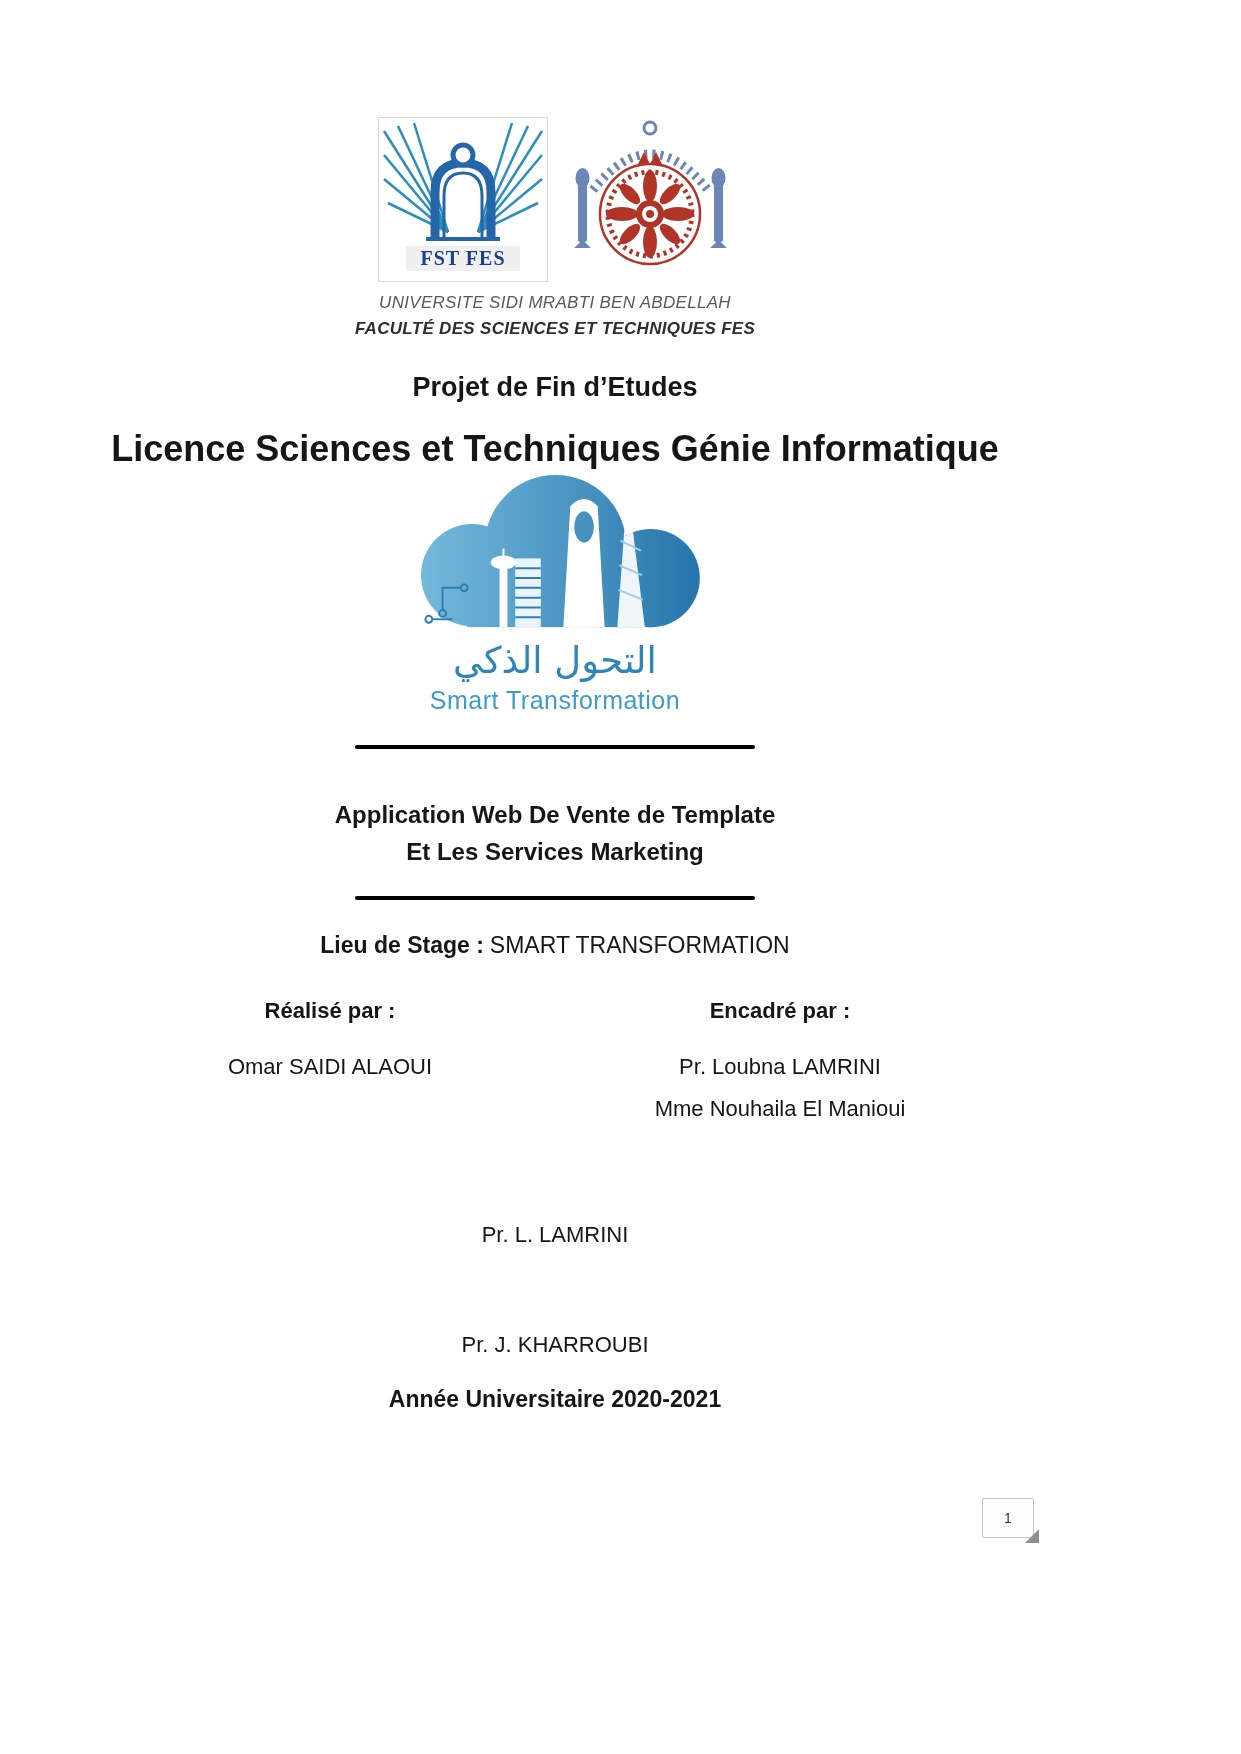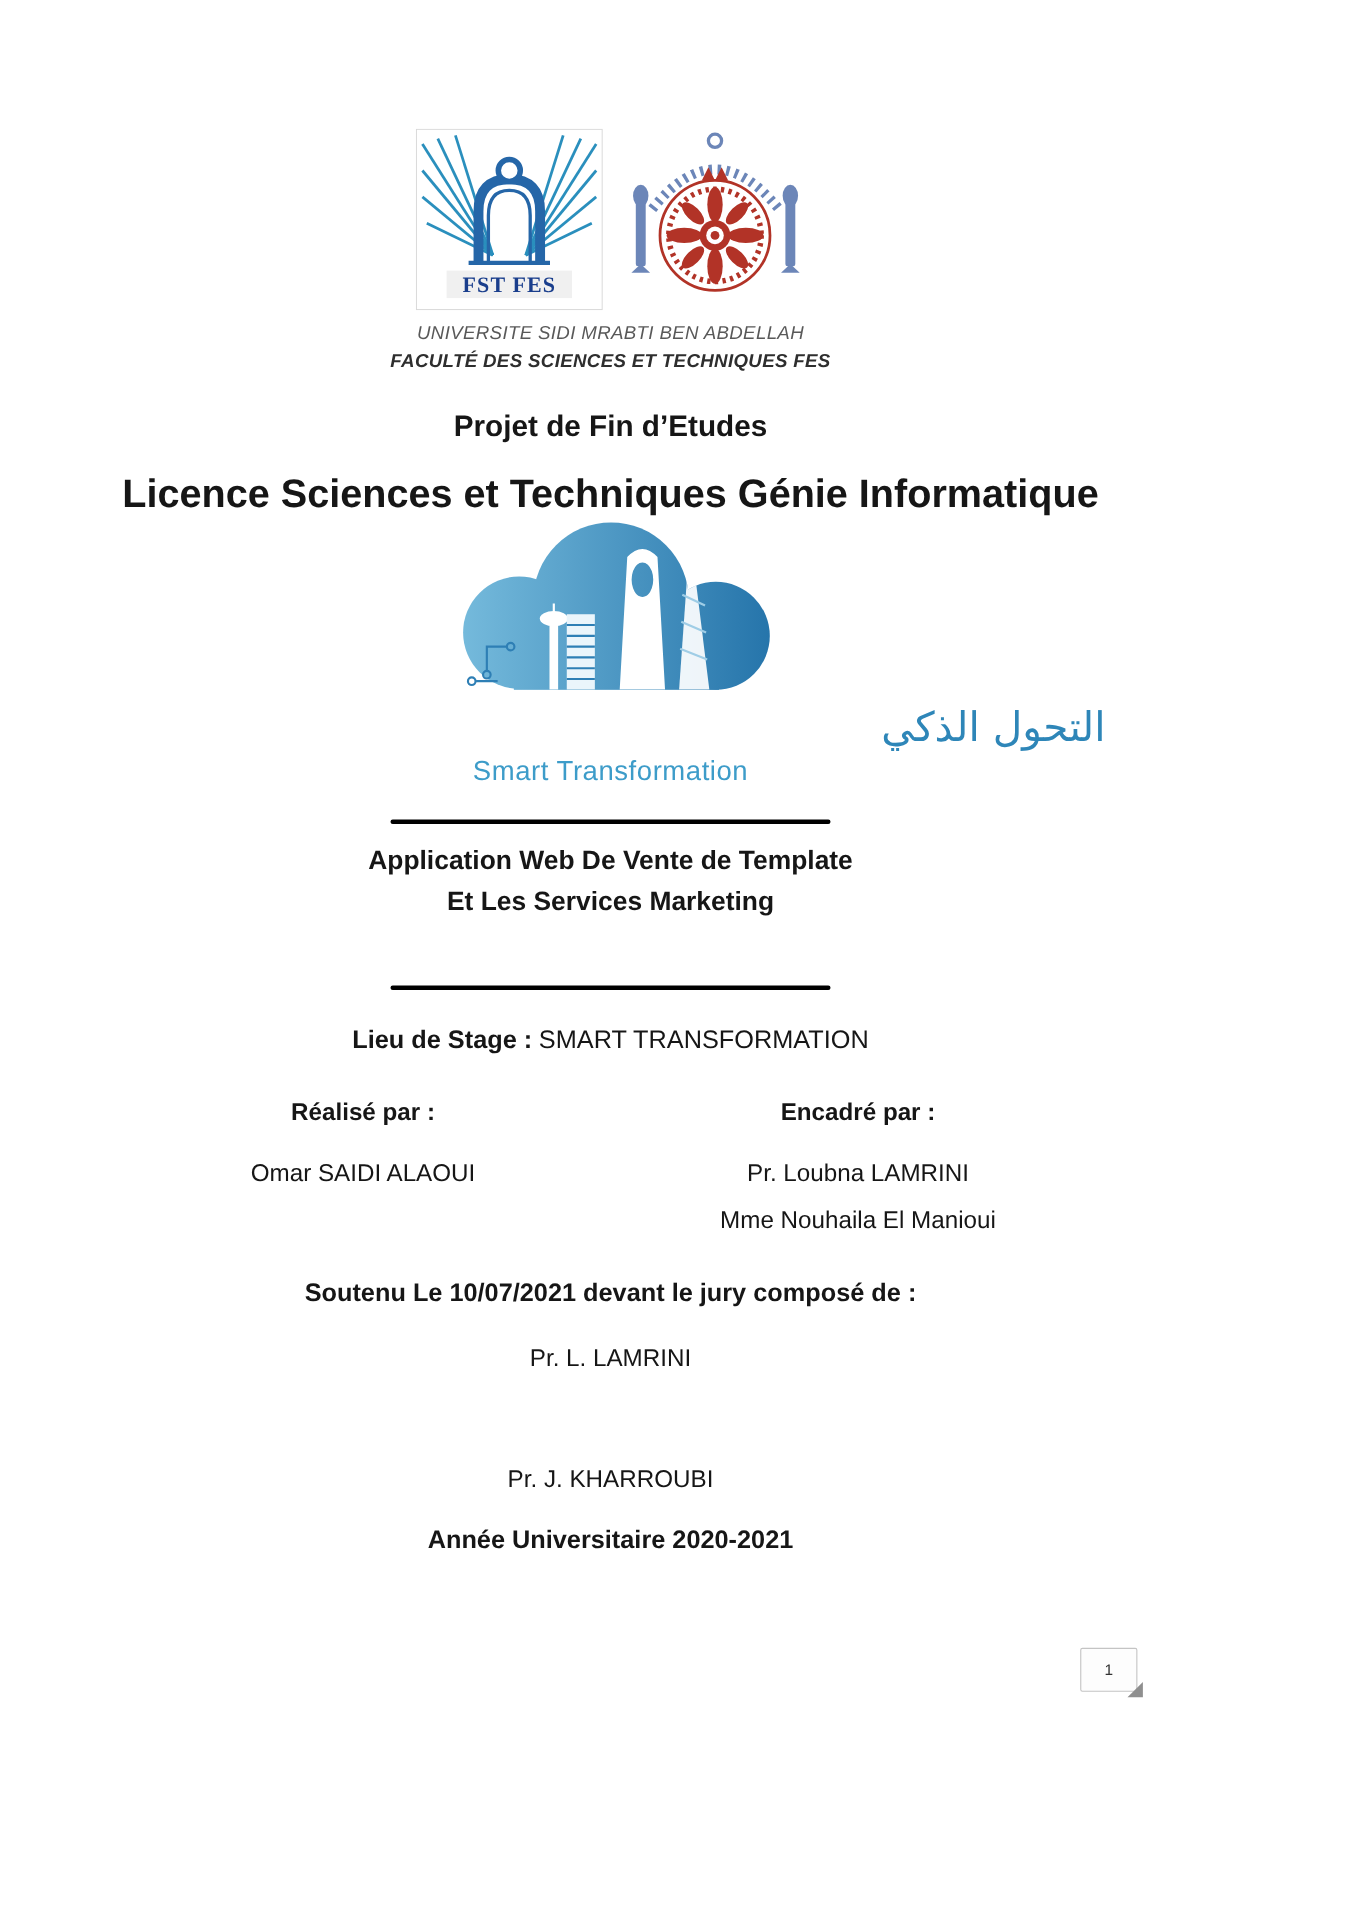--- a/index.html
+++ b/index.html
@@ -14,28 +14,28 @@
   
   .univ { top:278px; line-height:1.5; }
   .univ-line1 { font-style:italic; font-size:17px; color:#595959; letter-spacing:.3px; }
   .univ-line2 { font-style:italic; font-weight:bold; font-size:17px; color:#2e2e2e; letter-spacing:.3px; }
 
   .title-project { top:360px; font-size:27px; font-weight:bold; }
   .title-degree  { top:416px; font-size:36px; font-weight:bold; }
 
   
   .st-logo { top:460px; }
-  .st-arabic { font-family:"DejaVu Sans", sans-serif; font-size:37px; color:#2e86b8; line-height:1.15; margin-top:2px;text-align:right; }
+  .st-arabic { font-family:"DejaVu Sans", sans-serif; font-size:37px; color:#2e86b8; line-height:1.15; margin-top:2px; }
   .st-english { font-size:25px; color:#3d9cc9; margin-top:3px; letter-spacing:.5px; }
 
   .rule { position:absolute; left:355px; width:400px; height:4px; background:#000; border-radius:2px; }
   .rule1 { top:733px; }
   .rule2 { top:884px; }
 
-  .subject { top:752px; font-size:24px; font-weight:bold; line-height:1.55; }
+  .subject { top:784px; font-size:24px; font-weight:bold; line-height:1.55; }
 
   .stage { top:920px; font-size:23px;text-align:center; }
   .stage .lbl { font-weight:bold; margin-right:6px; }
 
   .credits { top:986px; display:flex; }
   .credits .col { width:450px; }
   .credits .label { font-size:22px; font-weight:bold; }
   .credits .name { font-size:22px; margin-top:30px; }
   .credits .name2 { font-size:22px; margin-top:16px; }
 
@@ -197,21 +197,20 @@
       <div class="label">Réalisé par :</div>
       <div class="name">Omar SAIDI ALAOUI</div>
     </div>
     <div class="col">
       <div class="label">Encadré par :</div>
       <div class="name">Pr. Loubna LAMRINI</div>
       <div class="name2">Mme Nouhaila El Manioui</div>
     </div>
   </div>
 
-  <div class="content jury-intro">Soutenu Le 10/07/2021 devant le jury composé de :</div>
   <div class="content jury-m0">Pr. L. LAMRINI</div>
   <div class="content jury-m2">Pr. J. KHARROUBI</div>
 
   <div class="content year">Année Universitaire 2020-2021</div>
 
   <div class="page-badge">
     <span>1</span>
     <span class="dogear"></span>
   </div>
 

